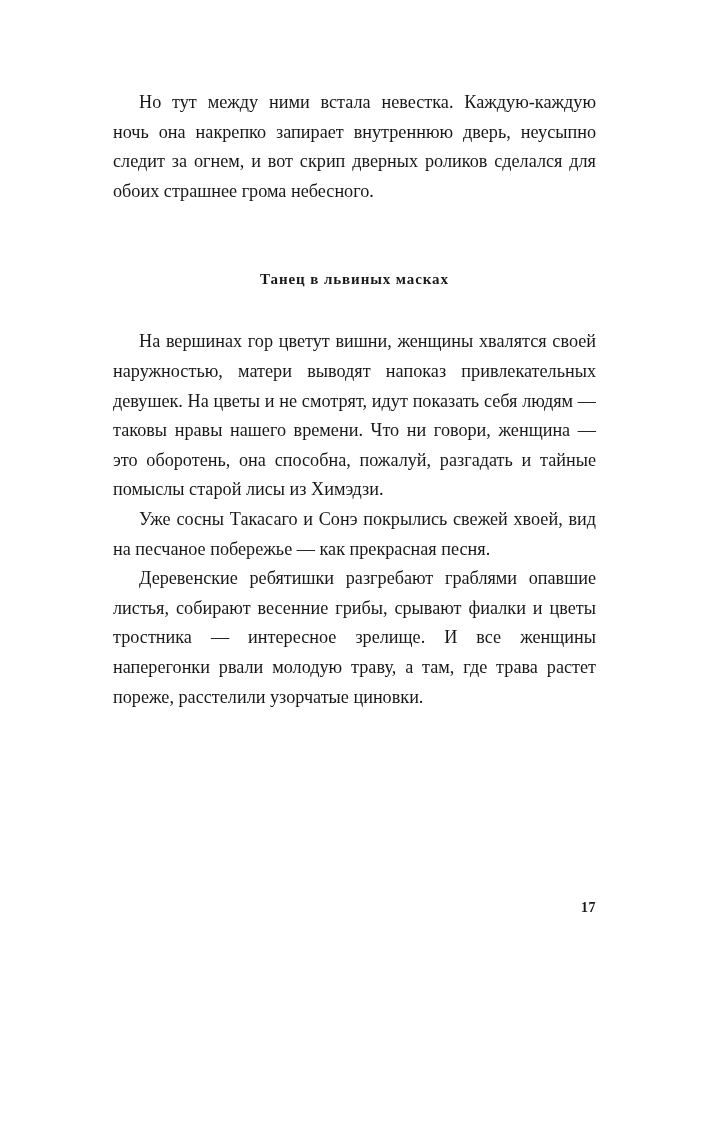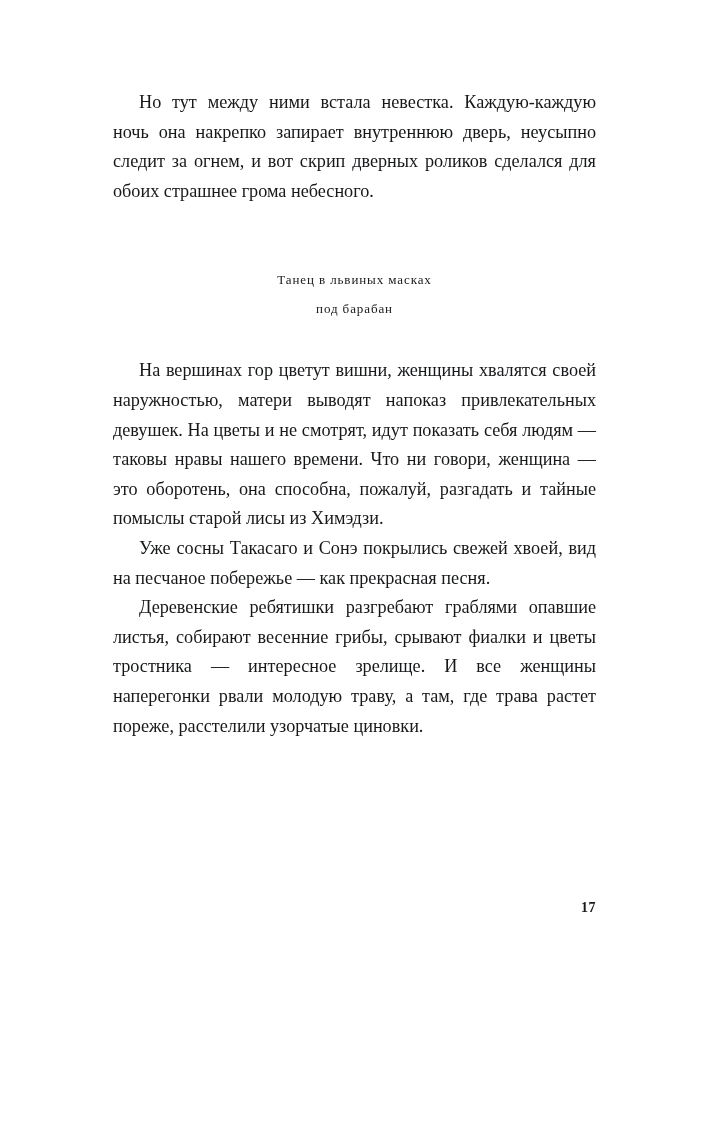--- a/index.html
+++ b/index.html
@@ -29,23 +29,23 @@
     color: #17181a;
   }
   .para {
     margin: 0;
     text-indent: 26px;
     hyphens: manual;
   }
   .chapter-title {
     margin: 0;
     padding: 0;
-    font-size: 13px;
+    font-size: 15px;
     line-height: 29px;
-    font-weight: normal;
+    font-weight: bold;
     letter-spacing: 0.9px;
     text-align: center;
     color: #17181a;
   }
   .chapter-title .line2 {
     display: block;
   }
   .spacer-top-title {
     height: 59px;
   }
@@ -68,21 +68,20 @@
 <div class="page">
 
   <div class="text-block">
 
     <p class="para">Но тут между ними встала невестка. Каждую-каж­дую ночь она накрепко запирает внутреннюю дверь, неусыпно следит за огнем, и вот скрип дверных ро­ликов сделался для обоих страшнее грома небесного.</p>
 
     <div class="spacer-top-title"></div>
 
     <h2 class="chapter-title">
       <span>Танец в львиных масках</span>
-      <span class="line2">под барабан</span>
     </h2>
 
     <div class="spacer-after-title"></div>
 
     <p class="para">На вершинах гор цветут вишни, женщины хва­лятся своей наружностью, матери выводят напоказ привлекательных девушек. На цветы и не смотрят, идут показать себя людям — таковы нравы нашего времени. Что ни говори, женщина — это оборотень, она способна, пожалуй, разгадать и тайные помыслы старой лисы из Химэдзи.</p>
     <p class="para">Уже сосны Такасаго и Сонэ покрылись свежей хвоей, вид на песчаное побережье — как прекрасная песня.</p>
     <p class="para">Деревенские ребятишки разгребают граблями опав­шие листья, собирают весенние грибы, срывают фи­алки и цветы тростника — интересное зрелище. И все женщины наперегонки рвали молодую траву, а там, где трава растет пореже, расстелили узорчатые циновки.</p>
 
   </div>
 

